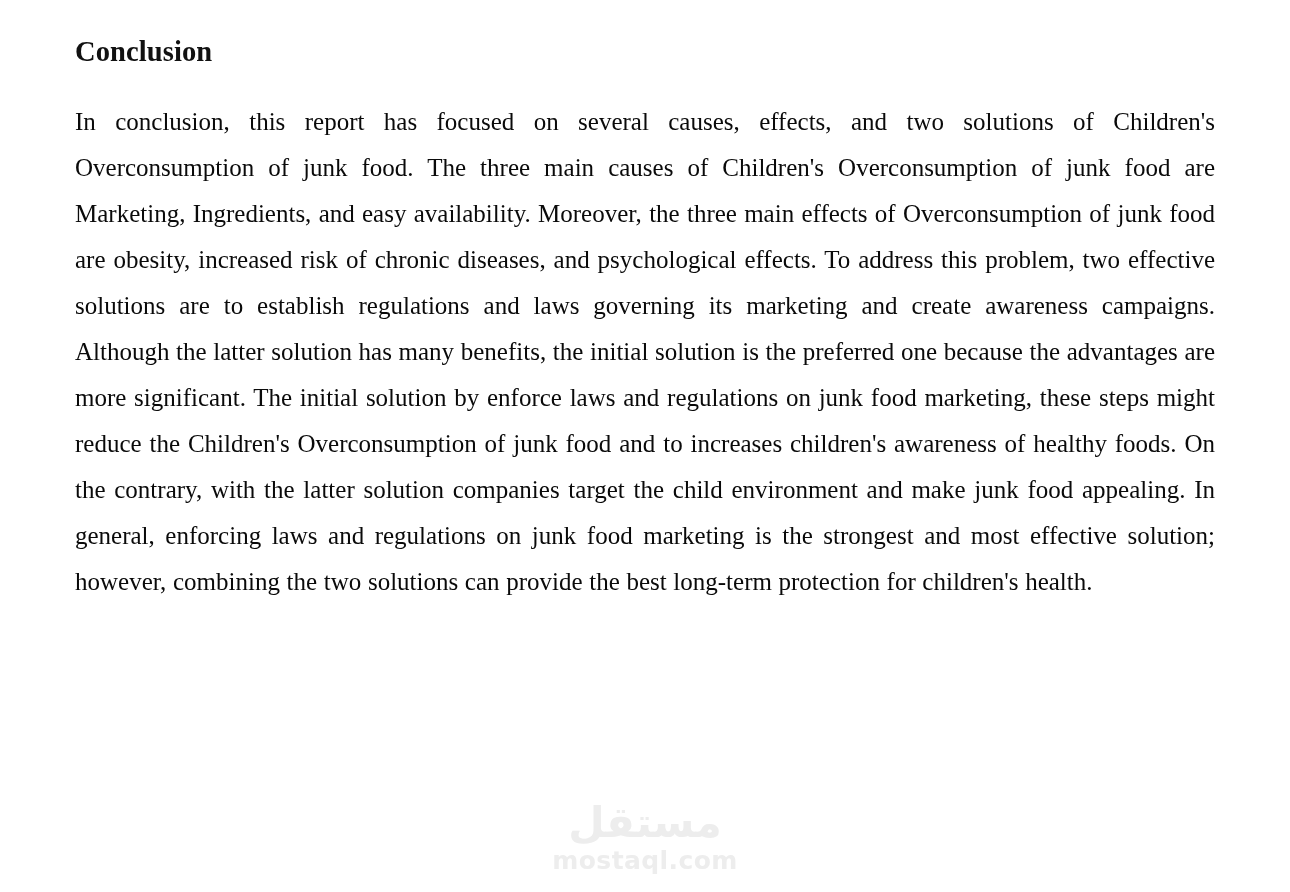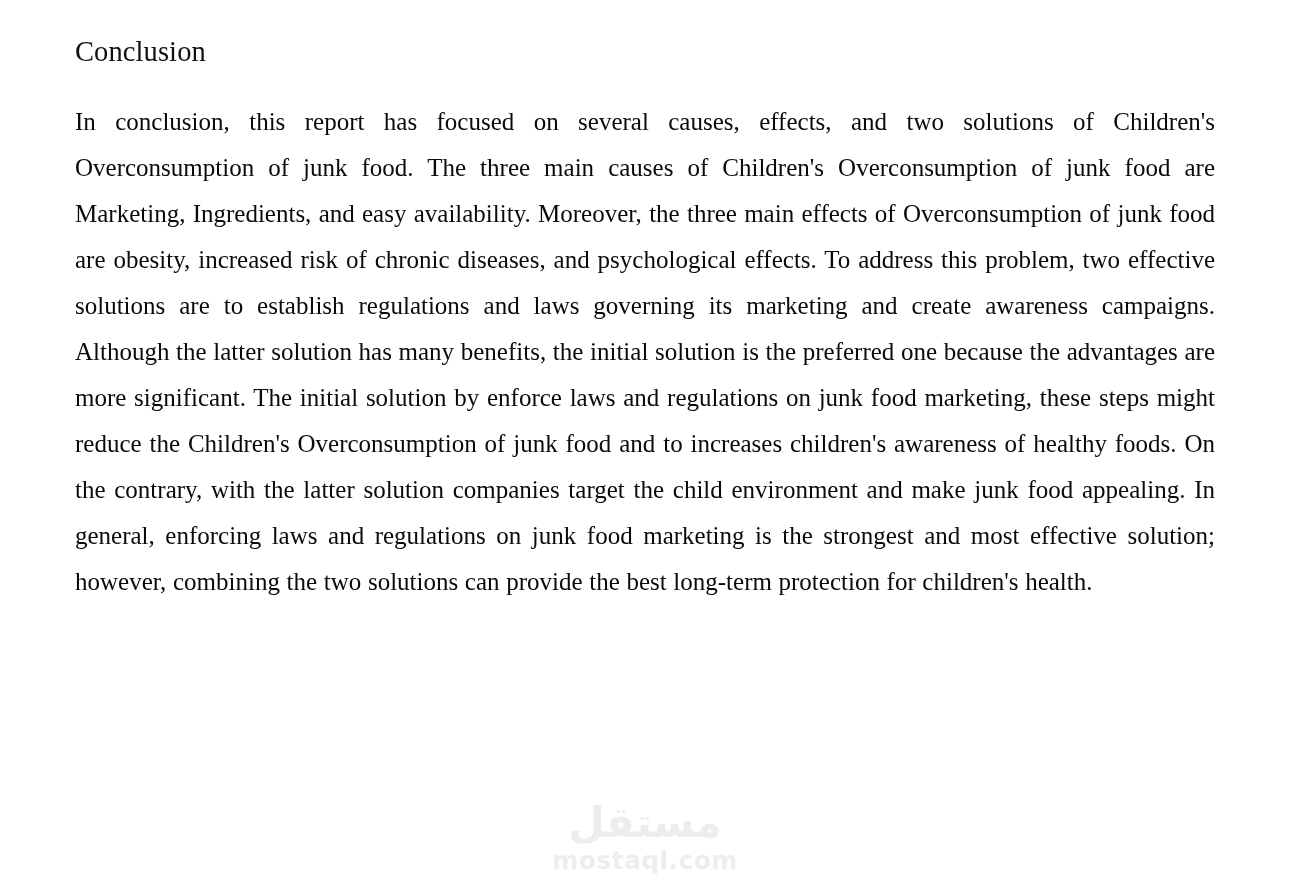--- a/index.html
+++ b/index.html
@@ -29,21 +29,21 @@
   #content {
     position: absolute;
     left: 75px;
     top: 30px;
     width: 1140px;
   }
 
   .doc-heading {
     font-family: "Liberation Serif", "DejaVu Serif", serif;
     font-size: 28.5px;
-    font-weight: normal;
+    font-weight: bold;
     line-height: 44px;
     margin: 0;
     padding: 0;
     text-align: left;
     letter-spacing: 0.1px;
     color: #111111;
   }
 
   .doc-paragraph {
     font-family: "Liberation Serif", "DejaVu Serif", serif;

